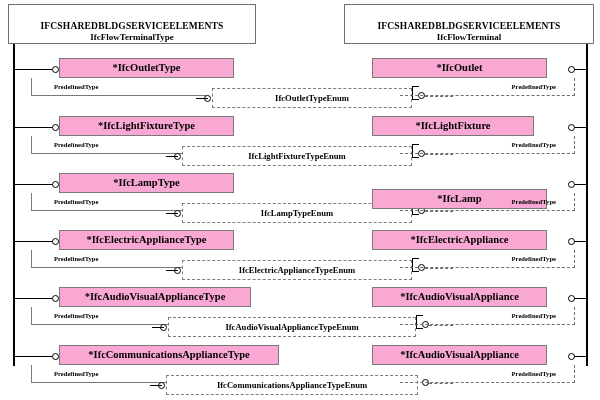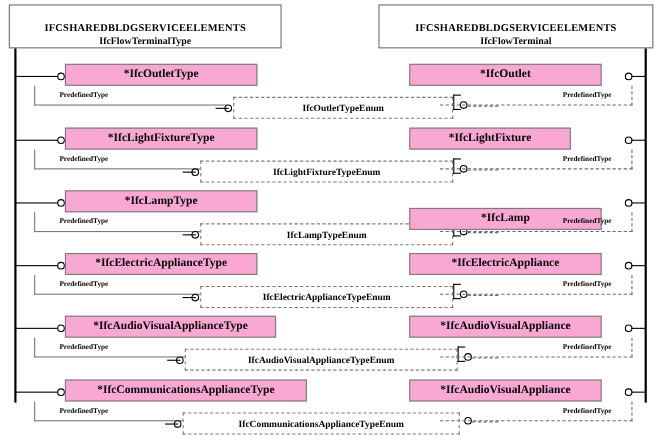--- a/index.html
+++ b/index.html
@@ -191,21 +191,21 @@
     <div class="title" style="left:28px;width:175px;">*IfcLightFixtureType</div>
     <div class="attr attr-solid" style="left:0px;top:20px;width:175px;">PredefinedType</div>
   </div>
   <div class="small-dot" style="left:174px;top:152.5px;"></div>
   <div class="sline" style="left:166px;top:156px;width:12px;"></div>
   <div class="enum" style="left:182px;top:146px;width:230px;">IfcLightFixtureTypeEnum</div>
   <div class="bracket" style="left:412px;top:144px;"></div>
   <div class="small-dot" style="left:418px;top:150px;"></div>
   <div class="dline" style="left:425px;top:153.5px;width:28px;"></div>
   <div class="entity" style="left:372px;top:116px;width:203px;height:38px;">
-    <div class="title" style="left:0px;width:147px;">*IfcLightFixture</div>
+    <div class="title" style="left:0px;width:162px;">*IfcLightFixture</div>
     <div class="attr attr-dashed" style="left:28px;top:20px;width:175px;">PredefinedType</div>
   </div>
   <div class="conn-dot" style="left:568px;top:123.5px;"></div>
   <div class="branch" style="left:574px;top:127px;width:13px;"></div>
 
   <div class="branch" style="left:14px;top:184px;width:42px;"></div>
   <div class="conn-dot" style="left:52px;top:180.5px;"></div>
   <div class="entity" style="left:31px;top:173px;width:203px;height:38px;">
     <div class="title" style="left:28px;width:175px;">*IfcLampType</div>
     <div class="attr attr-solid" style="left:0px;top:20px;width:175px;">PredefinedType</div>

